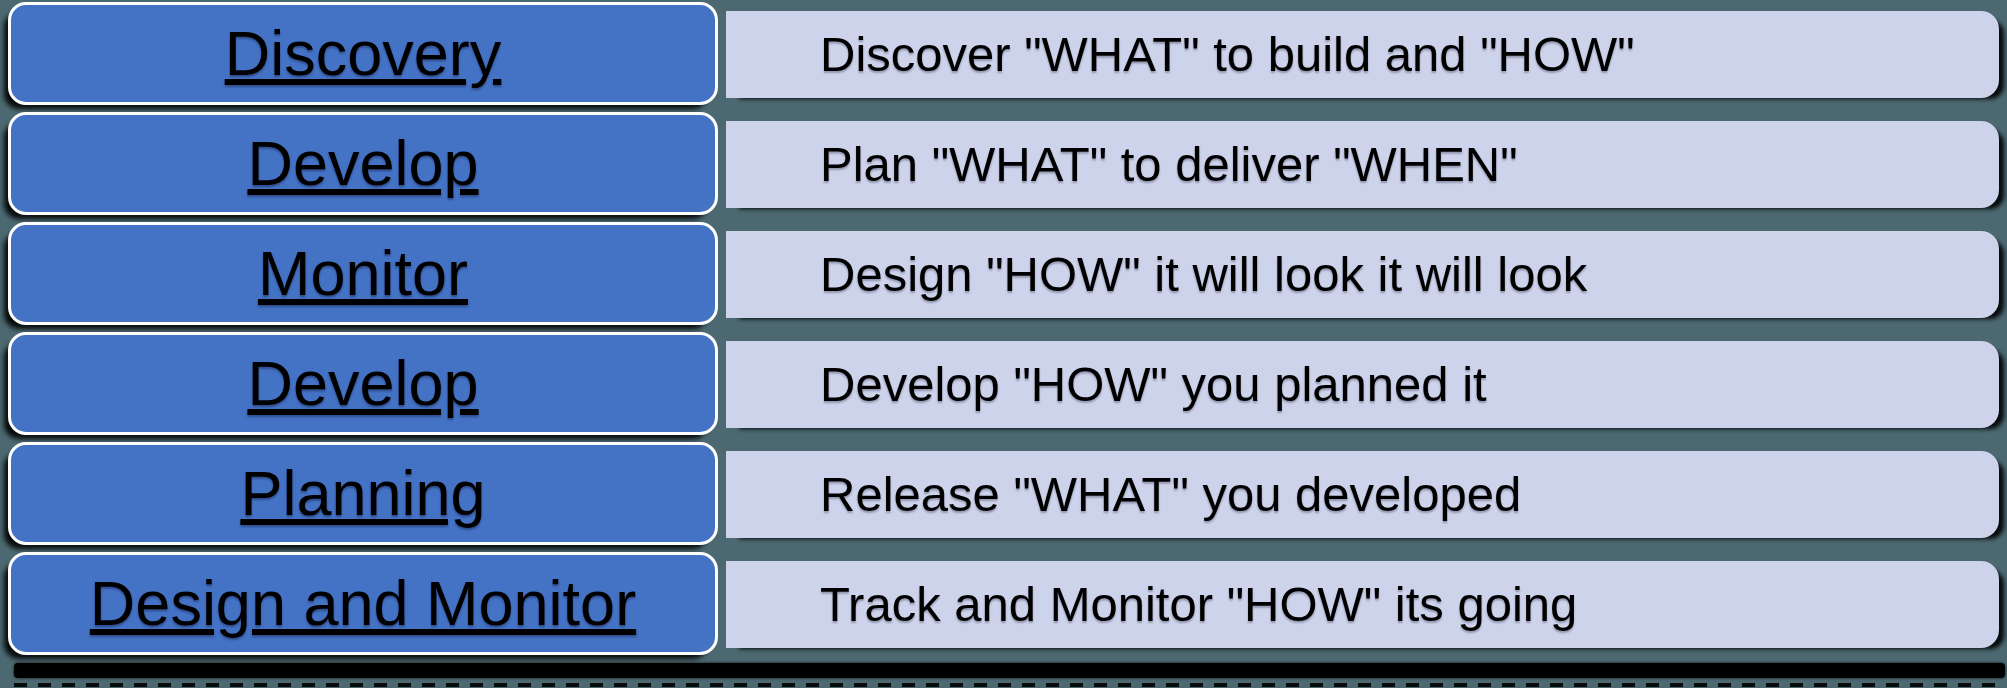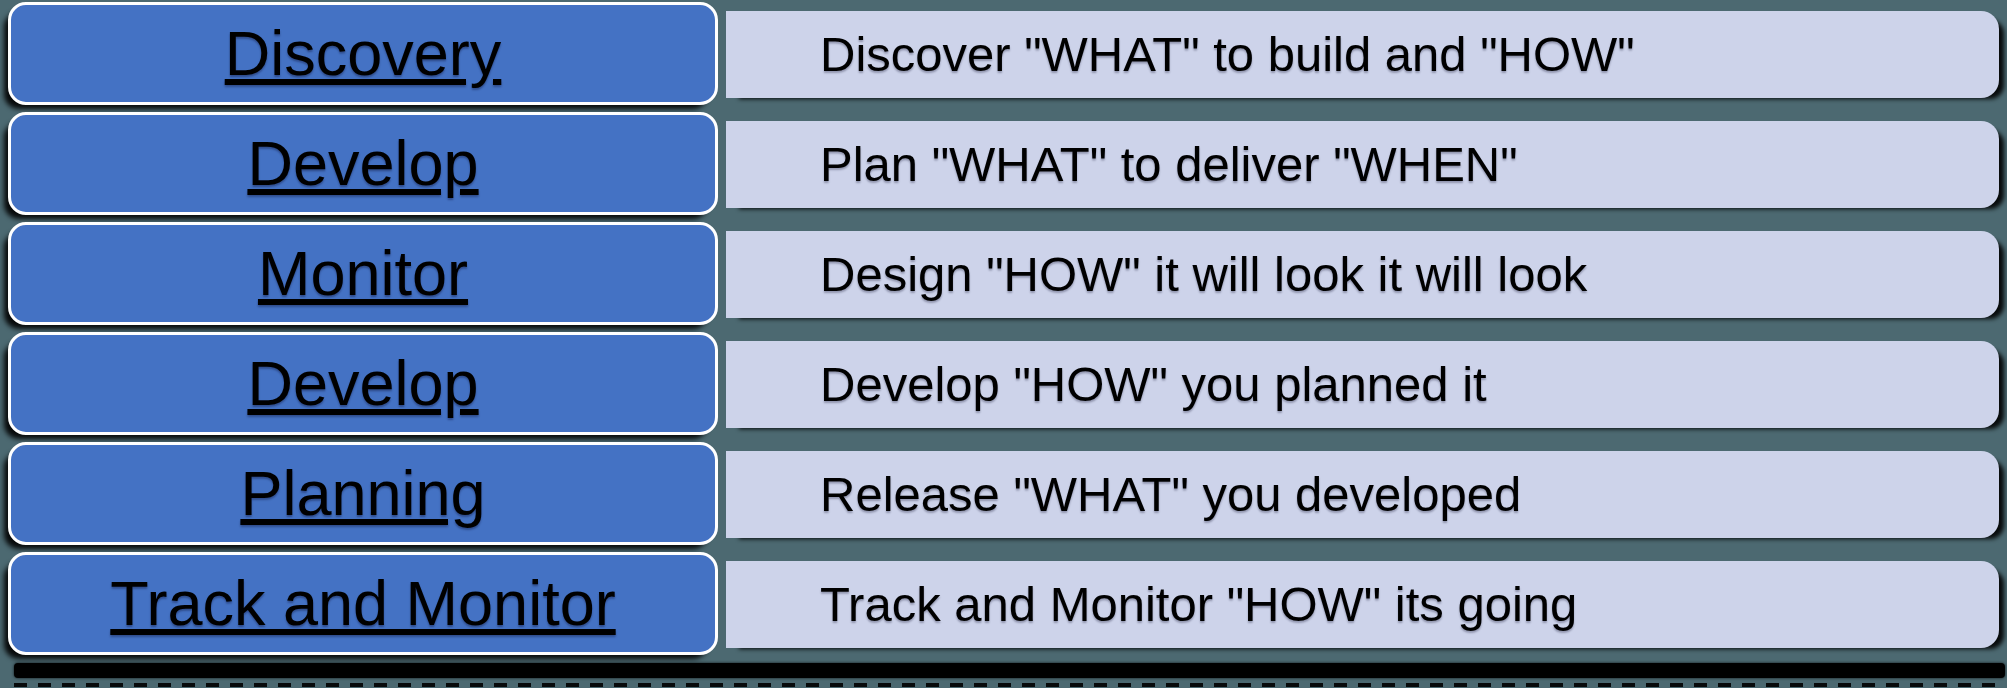--- a/index.html
+++ b/index.html
@@ -104,20 +104,20 @@
     <div class="stage">Develop</div>
     <div class="desc">Develop "HOW" you planned it</div>
   </div>
 
   <div class="row">
     <div class="stage">Planning</div>
     <div class="desc">Release "WHAT" you developed</div>
   </div>
 
   <div class="row">
-    <div class="stage">Track and Monitor</div>
+    <div class="stage">Design and Monitor</div>
     <div class="desc">Track and Monitor "HOW" its going</div>
   </div>
 
   <div class="shadow-strip"></div>
   <div class="shadow-dashes"></div>
 
 </div>
 
 </body></html>

